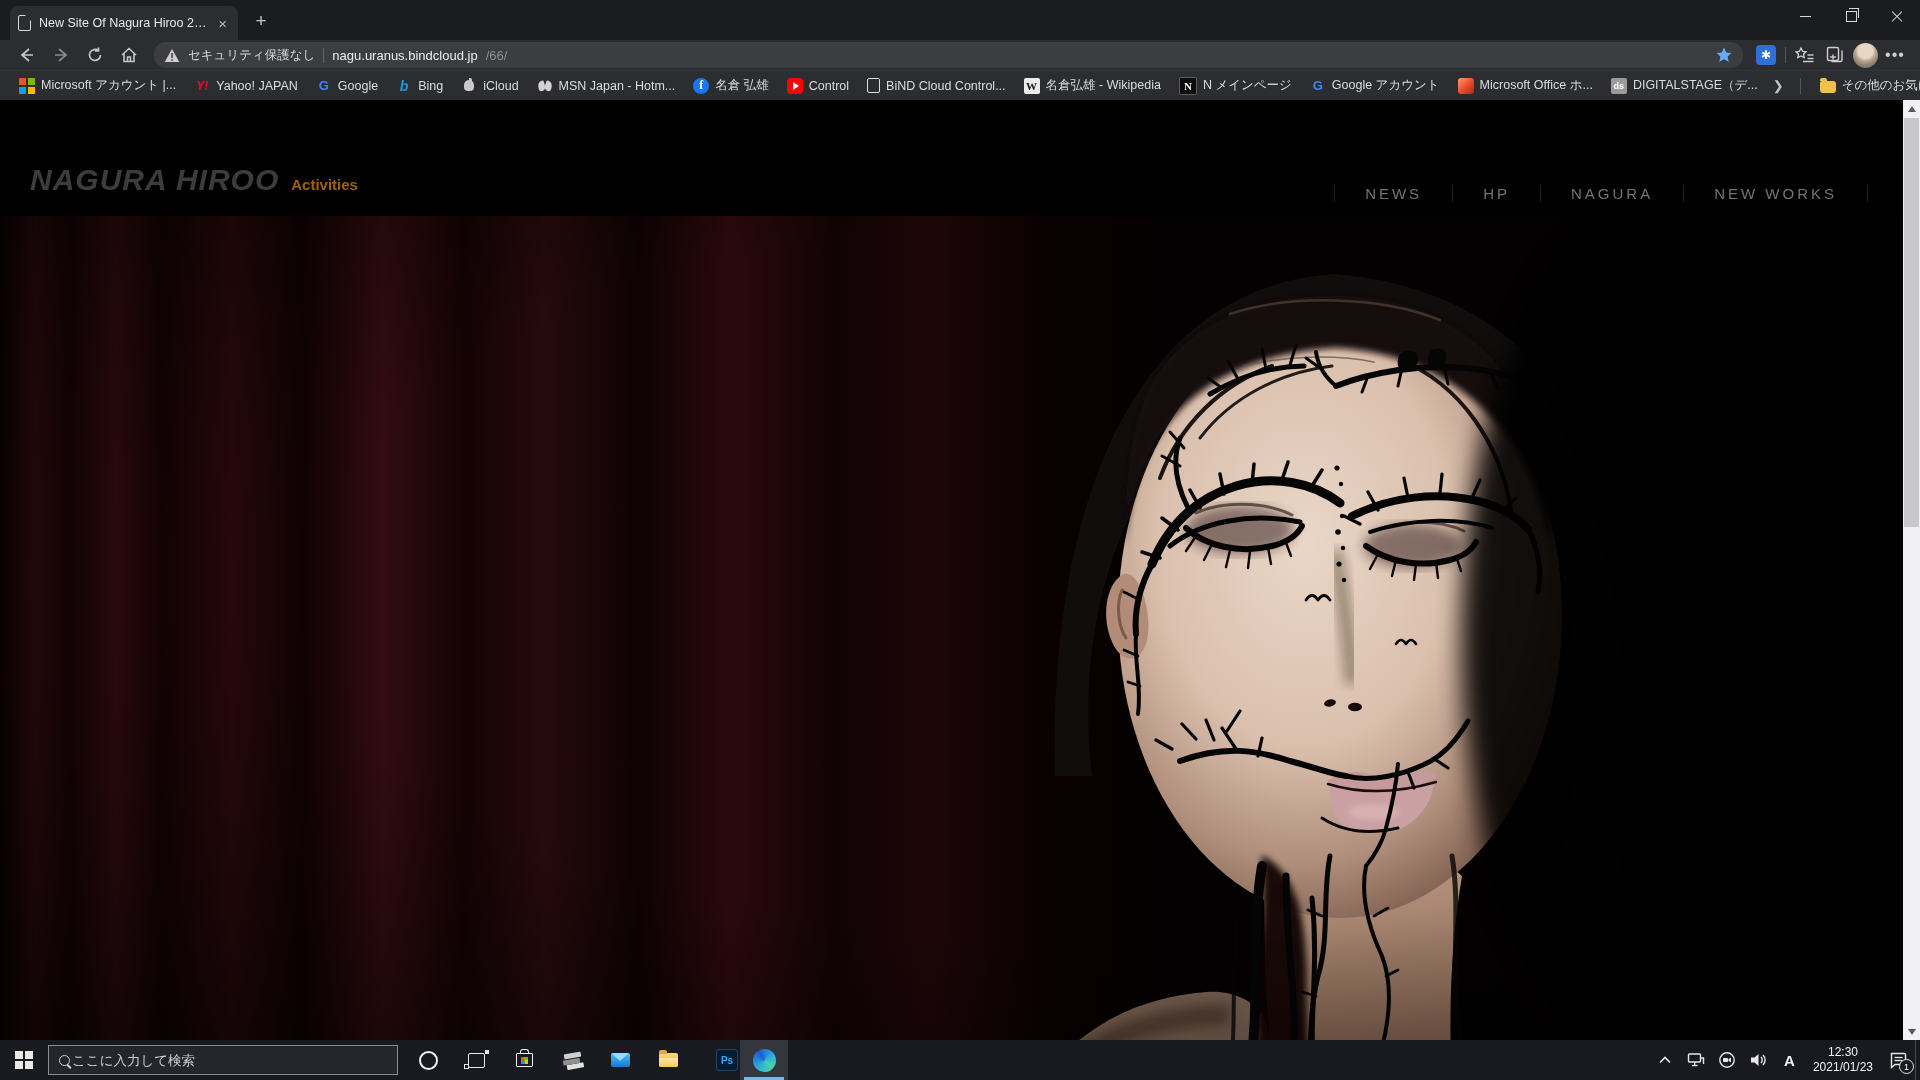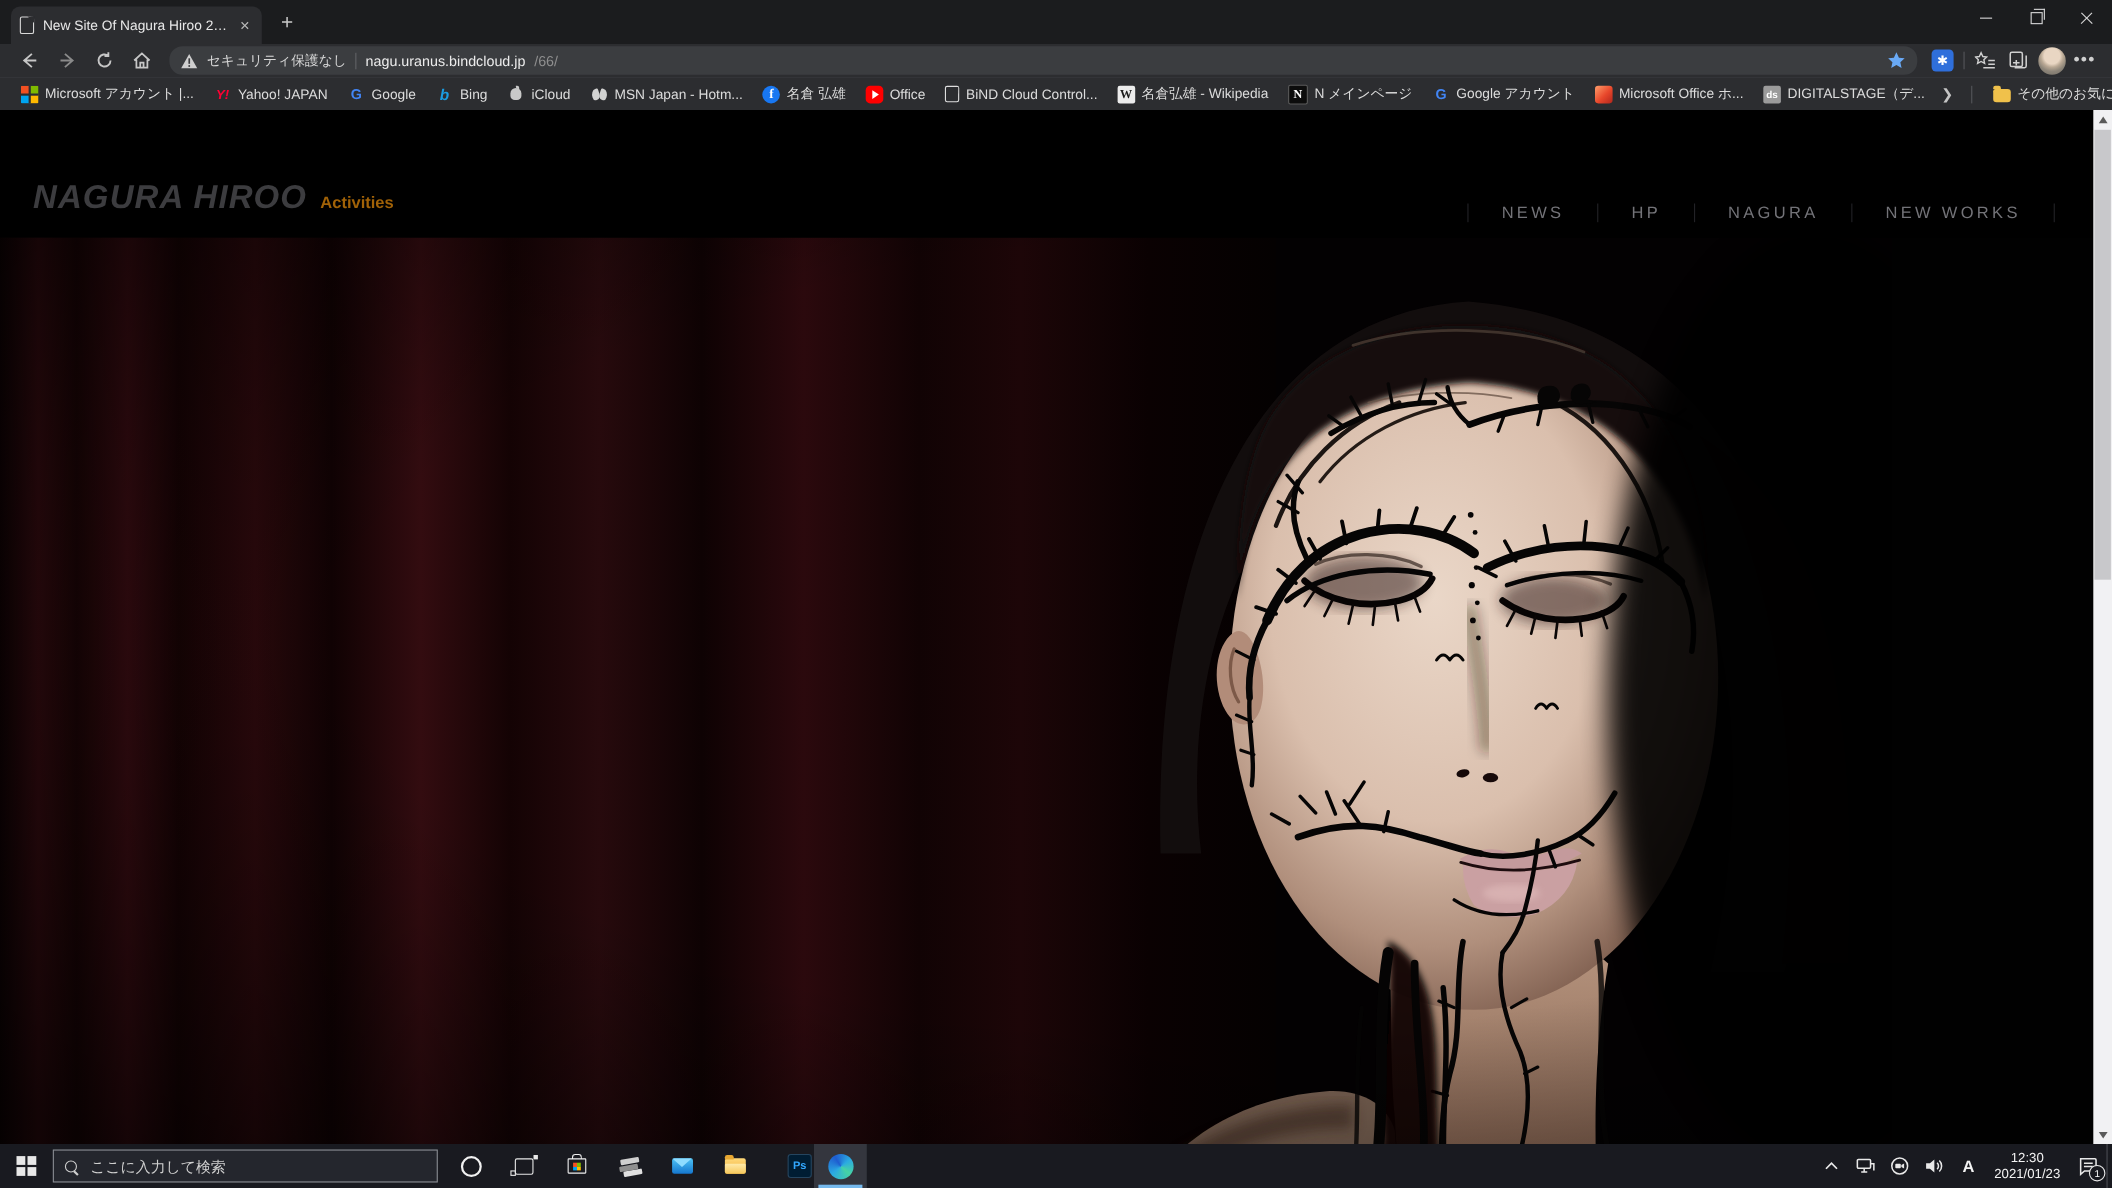--- a/index.html
+++ b/index.html
@@ -98,21 +98,21 @@
   .tri-up{width:0;height:0;border-left:4.5px solid transparent;border-right:4.5px solid transparent;border-bottom:6px solid #5a5a5a;}
   .tri-down{width:0;height:0;border-left:4.5px solid transparent;border-right:4.5px solid transparent;border-top:6px solid #5a5a5a;}
   .sb-thumb{position:absolute;left:1px;top:18px;width:15px;height:409px;background:#c8c8cb;}
 
   
   .taskbar{position:absolute;left:0;top:1040px;width:1920px;height:40px;background:#191a20;display:flex;align-items:center;}
   .tb-cell{width:48px;height:40px;display:flex;align-items:center;justify-content:center;flex:none;position:relative;}
   .start-grid{display:grid;grid-template-columns:8px 8px;grid-template-rows:8px 8px;gap:1.5px;}
   .start-grid span{background:#e8e8e8;}
   .tb-search{width:350px;height:30px;margin-right:6px;background:#24262d;border:1px solid #8a8d93;
-    display:flex;align-items:center;gap:10px;padding:0 10px;box-sizing:border-box;flex:none;}
+    display:flex;align-items:center;padding:0 10px;box-sizing:border-box;flex:none;}
   .mag{width:9px;height:9px;border:1.6px solid #cfcfcf;border-radius:50%;position:relative;flex:none;}
   .mag::after{content:"";position:absolute;left:8px;top:8px;width:5px;height:1.6px;background:#cfcfcf;transform:rotate(45deg);transform-origin:0 0;}
   .tb-search input{background:transparent;border:none;outline:none;color:#cfcfcf;font-size:13.5px;width:100%;
     font-family:"Liberation Sans",sans-serif;}
   .tb-search input::placeholder{color:#cfcfcf;opacity:1;}
   .cortana-ring{width:15px;height:15px;border:2px solid #f0f0f0;border-radius:50%;}
   .tb-tv{width:15px;height:13px;border:1.5px solid #e8e8e8;border-radius:2px;position:relative;}
   .tb-tv::after{content:"";position:absolute;right:-5px;top:-4px;width:4px;height:4px;background:#e8e8e8;}
   .tb-tv::before{content:"";position:absolute;left:-5px;bottom:-2px;width:3px;height:3px;border:1.3px solid #e8e8e8;}
   .tb-store{width:15px;height:12px;border:1.5px solid #efefef;border-radius:1px;position:relative;display:flex;align-items:center;justify-content:center;}
@@ -253,21 +253,21 @@
         <div class="bm">
           <span class="fi fi-msn-butterfly"></span>
           <span class="bl">MSN Japan - Hotm...</span>
         </div>
         <div class="bm">
           <span class="fi fi-facebook"></span>
           <span class="bl">名倉 弘雄</span>
         </div>
         <div class="bm">
           <span class="fi fi-youtube"></span>
-          <span class="bl">Office</span>
+          <span class="bl">Control</span>
         </div>
         <div class="bm">
           <span class="fi fi-page"></span>
           <span class="bl">BiND Cloud Control...</span>
         </div>
         <div class="bm">
           <span class="fi fi-wikipedia"></span>
           <span class="bl">名倉弘雄 - Wikipedia</span>
         </div>
         <div class="bm">

